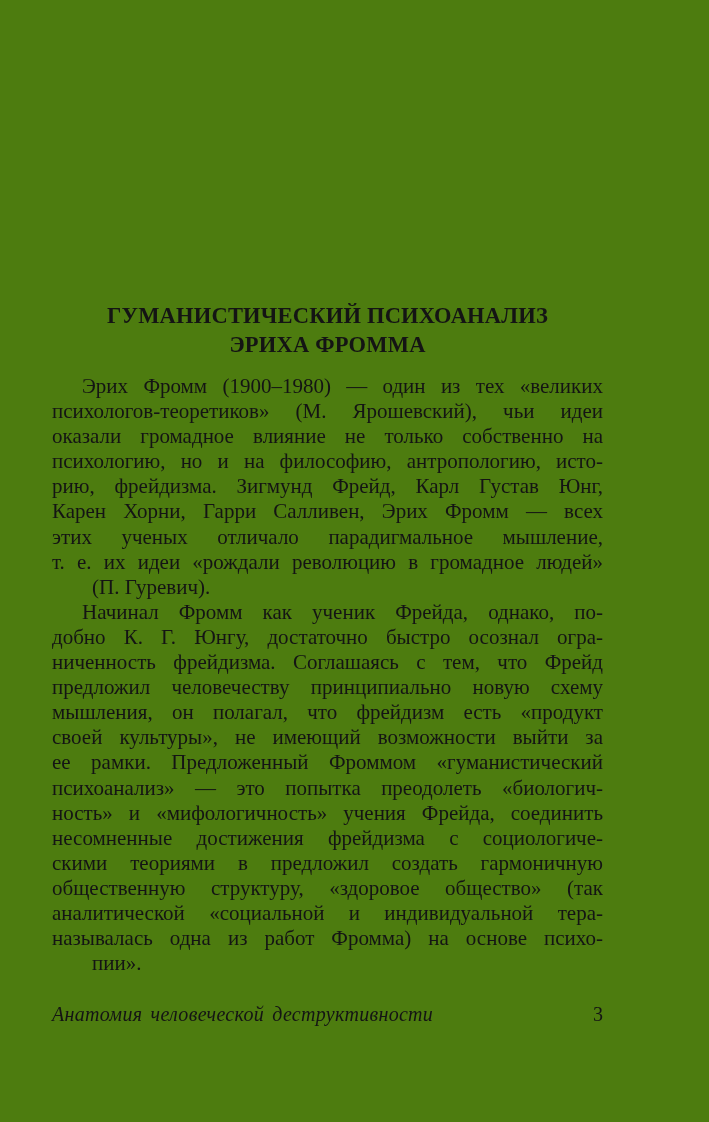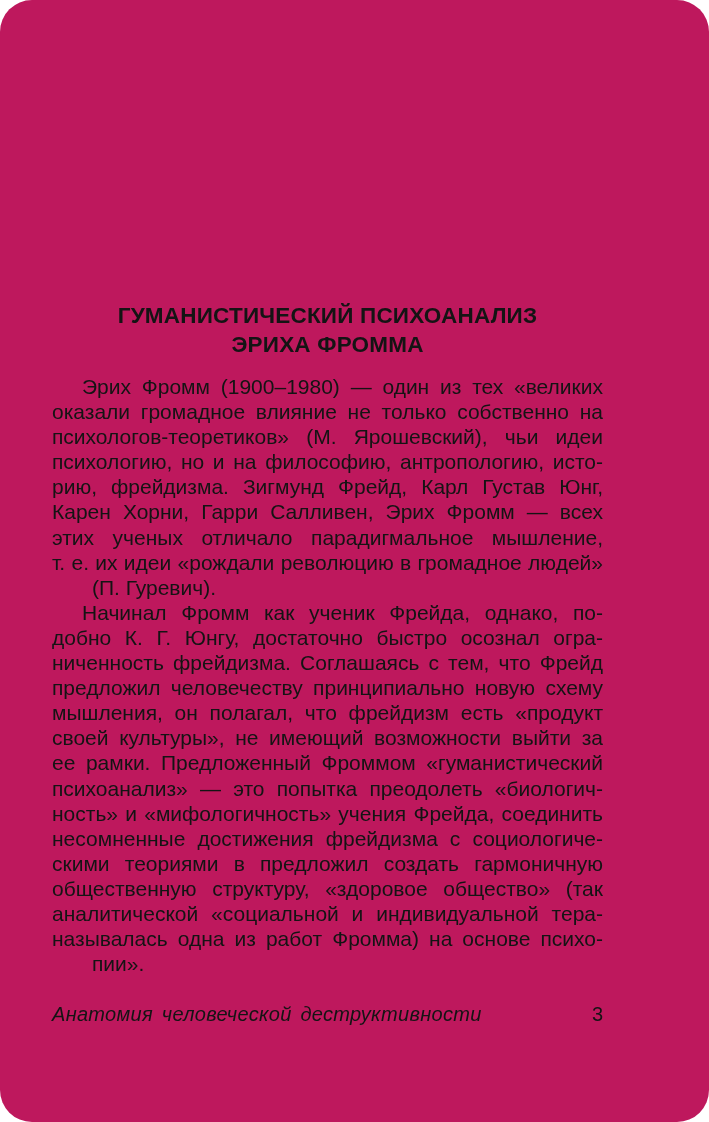--- a/index.html
+++ b/index.html
@@ -4,25 +4,24 @@
 <style>
   html, body {
     margin: 0;
     padding: 0;
     background: #ffffff;
   }
   .page {
     position: relative;
     width: 709px;
     height: 1122px;
-    background: #be185d;
+    background: #4d7c0f;
     overflow: hidden;
-    font-family: Liberation Sans, sans-serif;
+    font-family: Liberation Serif, serif;
     color: #141414;
-    border-radius: 32px;
   }
   .content {
     position: absolute;
     left: 52px;
     top: 301px;
     width: 551px;
   }
   .chapter-title {
     margin: 0 0 15px 0;
     text-align: center;
@@ -78,22 +77,22 @@
 <div class="page">
   <div class="content">
 
     <h1 class="chapter-title">
       <span class="tline">ГУМАНИСТИЧЕСКИЙ ПСИХОАНАЛИЗ</span>
       <span class="tline">ЭРИХА ФРОММА</span>
     </h1>
 
     <div class="para">
       <div class="line first">Эрих Фромм (1900–1980) — один из тех «великих</div>
+      <div class="line">психологов-теоретиков» (М. Ярошевский), чьи идеи</div>
       <div class="line">оказали громадное влияние не только собственно на</div>
-      <div class="line">психологов-теоретиков» (М. Ярошевский), чьи идеи</div>
       <div class="line">психологию, но и на философию, антропологию, исто-</div>
       <div class="line">рию, фрейдизма. Зигмунд Фрейд, Карл Густав Юнг,</div>
       <div class="line">Карен Хорни, Гарри Салливен, Эрих Фромм — всех</div>
       <div class="line">этих ученых отличало парадигмальное мышление,</div>
       <div class="line">т. е. их идеи «рождали революцию в громадное людей»</div>
       <div class="line last">(П. Гуревич).</div>
     </div>
 
     <div class="para">
       <div class="line first">Начинал Фромм как ученик Фрейда, однако, по-</div>

